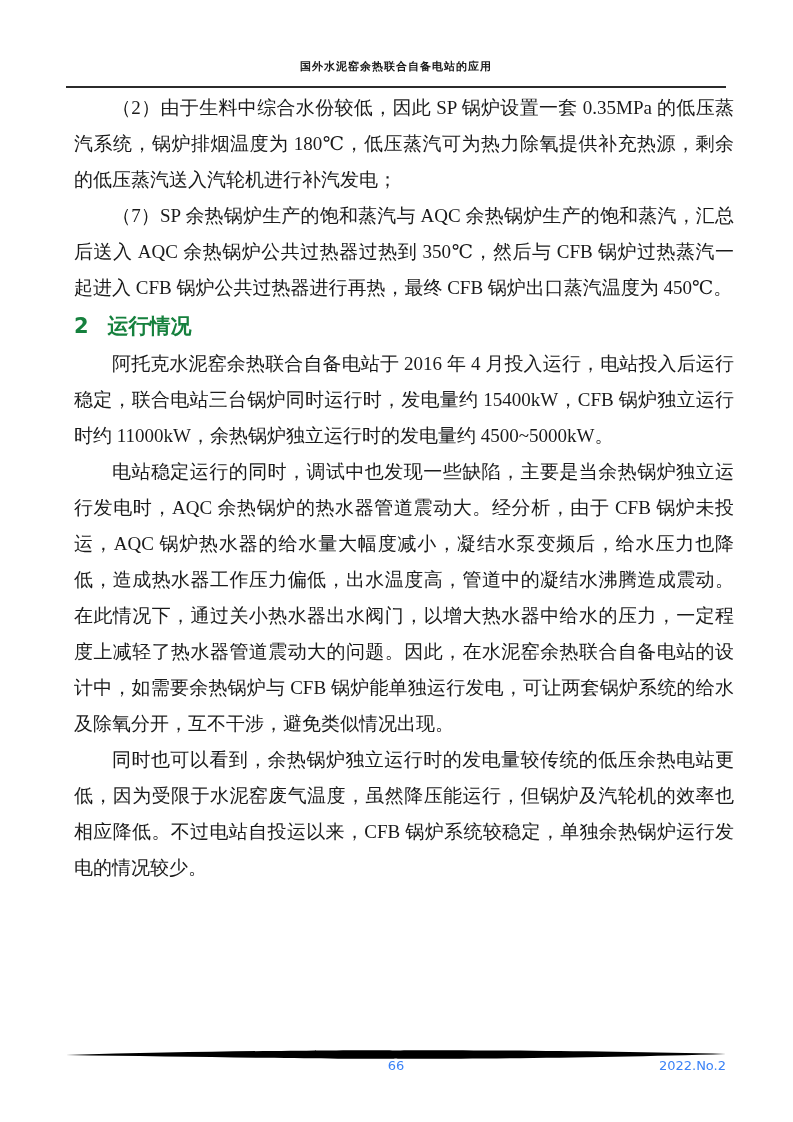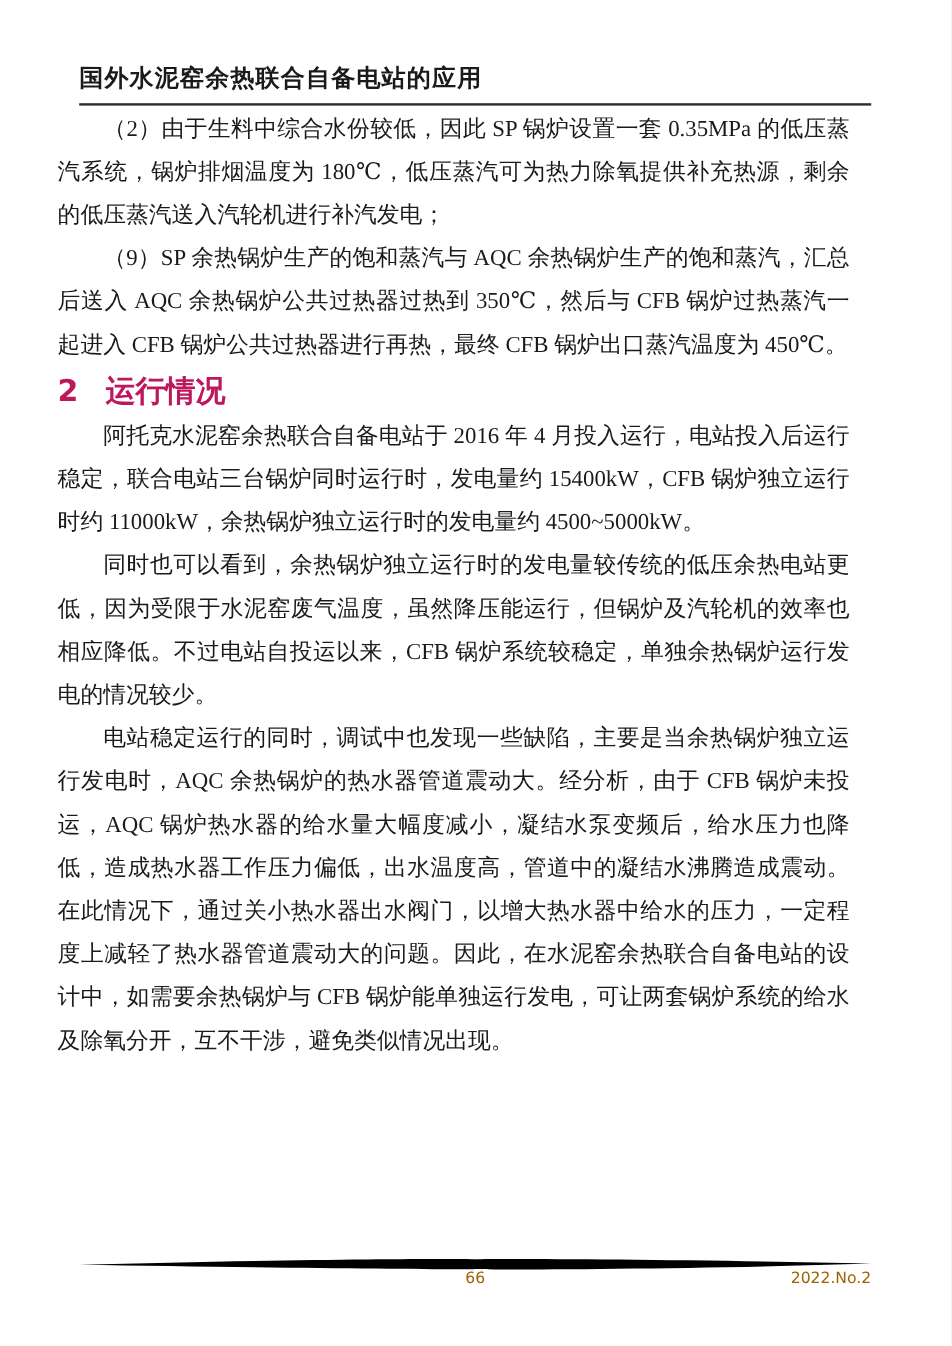--- a/index.html
+++ b/index.html
@@ -13,75 +13,75 @@
     color: #1a1a1a;
     font-family: "Liberation Serif", "DejaVu Serif", serif;
     overflow: hidden;
   }
   
   .running-head {
     position: absolute;
     top: 54px;
     left: 66px;
     width: 660px;
-    text-align: left;
-    font-size: 20px;
+    text-align: center;
+    font-size: 11px;
     font-weight: bold;
     letter-spacing: 1px;
     line-height: 24px;
   }
   .head-rule {
     position: absolute;
     top: 86px;
     left: 66px;
     width: 660px;
     border-top: 2px solid #2b2b2b;
   }
   
   .content {
     position: absolute;
     top: 90px;
-    left: 48px;
+    left: 74px;
     width: 660px;
     font-size: 19px;
     line-height: 36px;
     text-align: justify;
   }
   .content p {
     margin: 0;
     text-indent: 2em;
   }
   .section-heading {
     margin: 0;
     padding: 2px 0;
     font-family: "DejaVu Sans", "Liberation Sans", sans-serif;
-    font-size: 25px;
+    font-size: 21px;
     font-weight: bold;
     line-height: 36px;
     text-align: left;
-    color: #be185d;
+    color: #15803d;
   }
   .section-heading .sec-num { margin-right: 0.9em; }
   
   .footer-bar-wrap {
     position: absolute;
     top: 1046px;
     left: 66px;
     width: 660px;
     height: 11px;
   }
   .footer-row {
     position: absolute;
     top: 1058px;
     left: 66px;
     width: 660px;
     height: 20px;
     font-family: "DejaVu Sans", "Liberation Sans", sans-serif;
     font-size: 13px;
-    color: #a16207;
+    color: #3b82f6;
   }
   .footer-page-number {
     position: absolute;
     left: 0; right: 0;
     text-align: center;
   }
   .footer-issue {
     position: absolute;
     right: 0;
     text-align: left;
@@ -92,29 +92,29 @@
 
 <div class="page">
 
   <div class="running-head">国外水泥窑余热联合自备电站的应用</div>
 
   <div class="head-rule"></div>
 
   <div class="content">
 
     <p>（2）由于生料中综合水份较低，因此 SP 锅炉设置一套 0.35MPa 的低压蒸汽系统，锅炉排烟温度为 180℃，低压蒸汽可为热力除氧提供补充热源，剩余的低压蒸汽送入汽轮机进行补汽发电；</p>
-    <p>（9）SP 余热锅炉生产的饱和蒸汽与 AQC 余热锅炉生产的饱和蒸汽，汇总后送入 AQC 余热锅炉公共过热器过热到 350℃，然后与 CFB 锅炉过热蒸汽一起进入 CFB 锅炉公共过热器进行再热，最终 CFB 锅炉出口蒸汽温度为 450℃。</p>
+    <p>（7）SP 余热锅炉生产的饱和蒸汽与 AQC 余热锅炉生产的饱和蒸汽，汇总后送入 AQC 余热锅炉公共过热器过热到 350℃，然后与 CFB 锅炉过热蒸汽一起进入 CFB 锅炉公共过热器进行再热，最终 CFB 锅炉出口蒸汽温度为 450℃。</p>
 
     <h2 class="section-heading">
       <span class="sec-num">2</span><span>运行情况</span>
     </h2>
 
     <p>阿托克水泥窑余热联合自备电站于 2016 年 4 月投入运行，电站投入后运行稳定，联合电站三台锅炉同时运行时，发电量约 15400kW，CFB 锅炉独立运行时约 11000kW，余热锅炉独立运行时的发电量约 4500~5000kW。</p>
+    <p>电站稳定运行的同时，调试中也发现一些缺陷，主要是当余热锅炉独立运行发电时，AQC 余热锅炉的热水器管道震动大。经分析，由于 CFB 锅炉未投运，AQC 锅炉热水器的给水量大幅度减小，凝结水泵变频后，给水压力也降低，造成热水器工作压力偏低，出水温度高，管道中的凝结水沸腾造成震动。在此情况下，通过关小热水器出水阀门，以增大热水器中给水的压力，一定程度上减轻了热水器管道震动大的问题。因此，在水泥窑余热联合自备电站的设计中，如需要余热锅炉与 CFB 锅炉能单独运行发电，可让两套锅炉系统的给水及除氧分开，互不干涉，避免类似情况出现。</p>
     <p>同时也可以看到，余热锅炉独立运行时的发电量较传统的低压余热电站更低，因为受限于水泥窑废气温度，虽然降压能运行，但锅炉及汽轮机的效率也相应降低。不过电站自投运以来，CFB 锅炉系统较稳定，单独余热锅炉运行发电的情况较少。</p>
-    <p>电站稳定运行的同时，调试中也发现一些缺陷，主要是当余热锅炉独立运行发电时，AQC 余热锅炉的热水器管道震动大。经分析，由于 CFB 锅炉未投运，AQC 锅炉热水器的给水量大幅度减小，凝结水泵变频后，给水压力也降低，造成热水器工作压力偏低，出水温度高，管道中的凝结水沸腾造成震动。在此情况下，通过关小热水器出水阀门，以增大热水器中给水的压力，一定程度上减轻了热水器管道震动大的问题。因此，在水泥窑余热联合自备电站的设计中，如需要余热锅炉与 CFB 锅炉能单独运行发电，可让两套锅炉系统的给水及除氧分开，互不干涉，避免类似情况出现。</p>
 
   </div>
 
   <div class="footer-bar-wrap">
     <svg width="660" height="11" viewBox="0 0 660 11" xmlns="http://www.w3.org/2000/svg">
       <path d="M0,6 C 160,1.5 330,0.5 330,1.5 C 330,0.5 520,1.5 660,5
                C 520,9.5 330,10.5 330,9.5 C 330,10.5 160,8.5 0,6 Z" fill="#000000"></path>
     </svg>
   </div>
 

